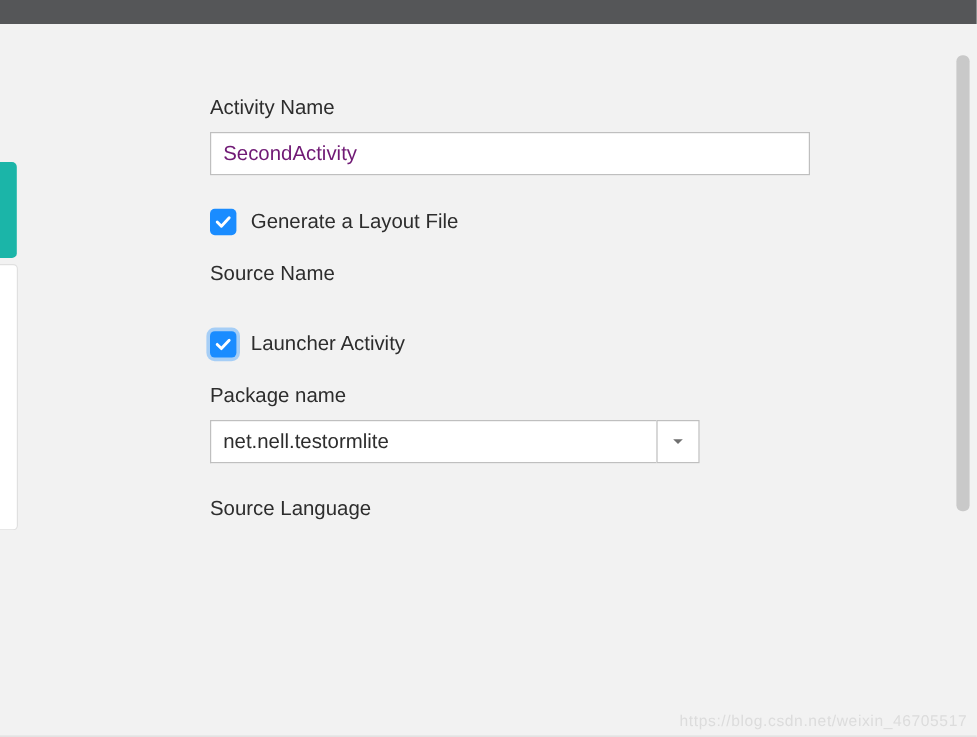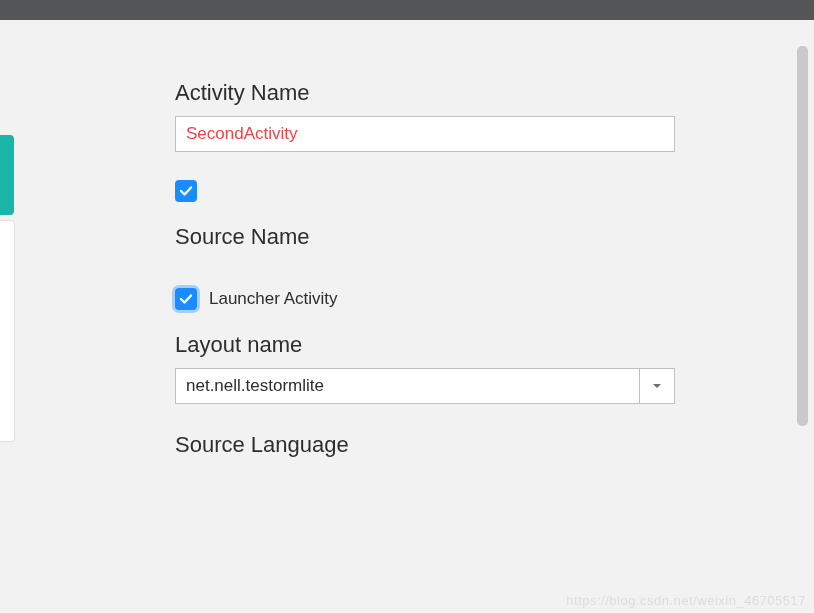--- a/index.html
+++ b/index.html
@@ -55,33 +55,33 @@
     border-radius:5px;
   }
   .form{
     position:absolute;
     left:175px;
     top:60px;
     width:500px;
   }
   .label{
     margin-bottom:10px;
-    font-size:22px;
+    font-size:17px;
     color:#2d2d2d;
   }
   .text-input{
     box-sizing:border-box;
     width:500px;
     height:36px;
     border:1px solid #bfbfbf;
     background:#ffffff;
     padding:0 10px;
     font-family:inherit;
     font-size:17px;
-    color:#ef4444;
+    color:#701a75;
     outline:none;
   }
   .gap-big{height:28px;}
   .gap-mid{height:22px;}
   .check-row{
     display:flex;
     align-items:center;
     gap:12px;
   }
   .checkbox{
@@ -100,21 +100,21 @@
   .chk-focus{
     background:#1a8cff;
     box-shadow:0 0 0 3px rgba(26,140,255,0.35);
   }
   .check-label{
     font-size:17px;
     color:#2d2d2d;
   }
   .combo{
     display:flex;
-    width:500px;
+    width:408px;
     height:36px;
   }
   .combo-input{
     flex:1 1 auto;
     box-sizing:border-box;
     border:1px solid #bfbfbf;
     border-right:none;
     background:#ffffff;
     padding:0 10px;
     font-family:inherit;
@@ -169,40 +169,41 @@
     <input type="text" class="text-input" value="SecondActivity" style="">
 
     <div class="gap-big"></div>
 
     <div class="check-row">
       <div class="checkbox chk-plain">
         <svg width="14" height="14" viewBox="0 0 14 14">
           <path d="M2 7 L5.5 10.5 L12 3.5" stroke="#ffffff" stroke-width="2.4" fill="none" stroke-linecap="round" stroke-linejoin="round"></path>
         </svg>
       </div>
+      <div class="check-label">Generate a Layout File</div>
     </div>
 
     <div class="gap-mid"></div>
 
     <div class="label">Source Name</div>
 
     <div class="gap-big"></div>
 
     <div class="check-row">
       <div class="checkbox chk-focus">
         <svg width="14" height="14" viewBox="0 0 14 14">
           <path d="M2 7 L5.5 10.5 L12 3.5" stroke="#ffffff" stroke-width="2.4" fill="none" stroke-linecap="round" stroke-linejoin="round"></path>
         </svg>
       </div>
       <div class="check-label">Launcher Activity</div>
     </div>
 
     <div class="gap-mid"></div>
 
-    <div class="label">Layout name</div>
+    <div class="label">Package name</div>
     <div class="combo">
       <input type="text" class="combo-input" value="net.nell.testormlite" style="">
       <div class="combo-btn">
         <svg width="12" height="12" viewBox="0 0 12 12">
           <path d="M2 4 L6 8 L10 4" fill="#6f6f6f"></path>
         </svg>
       </div>
     </div>
 
     <div class="gap-big"></div>

